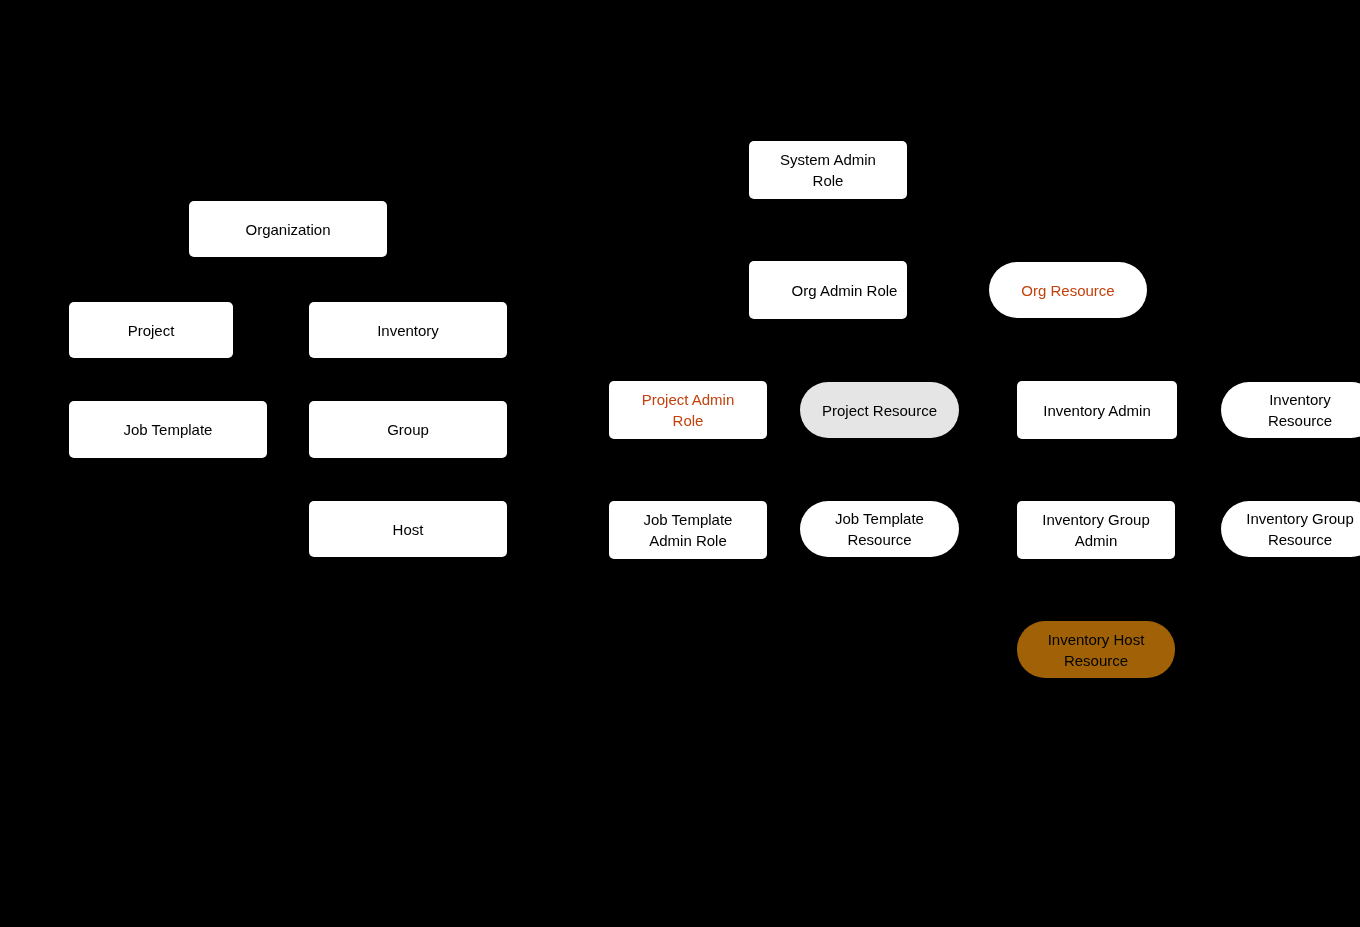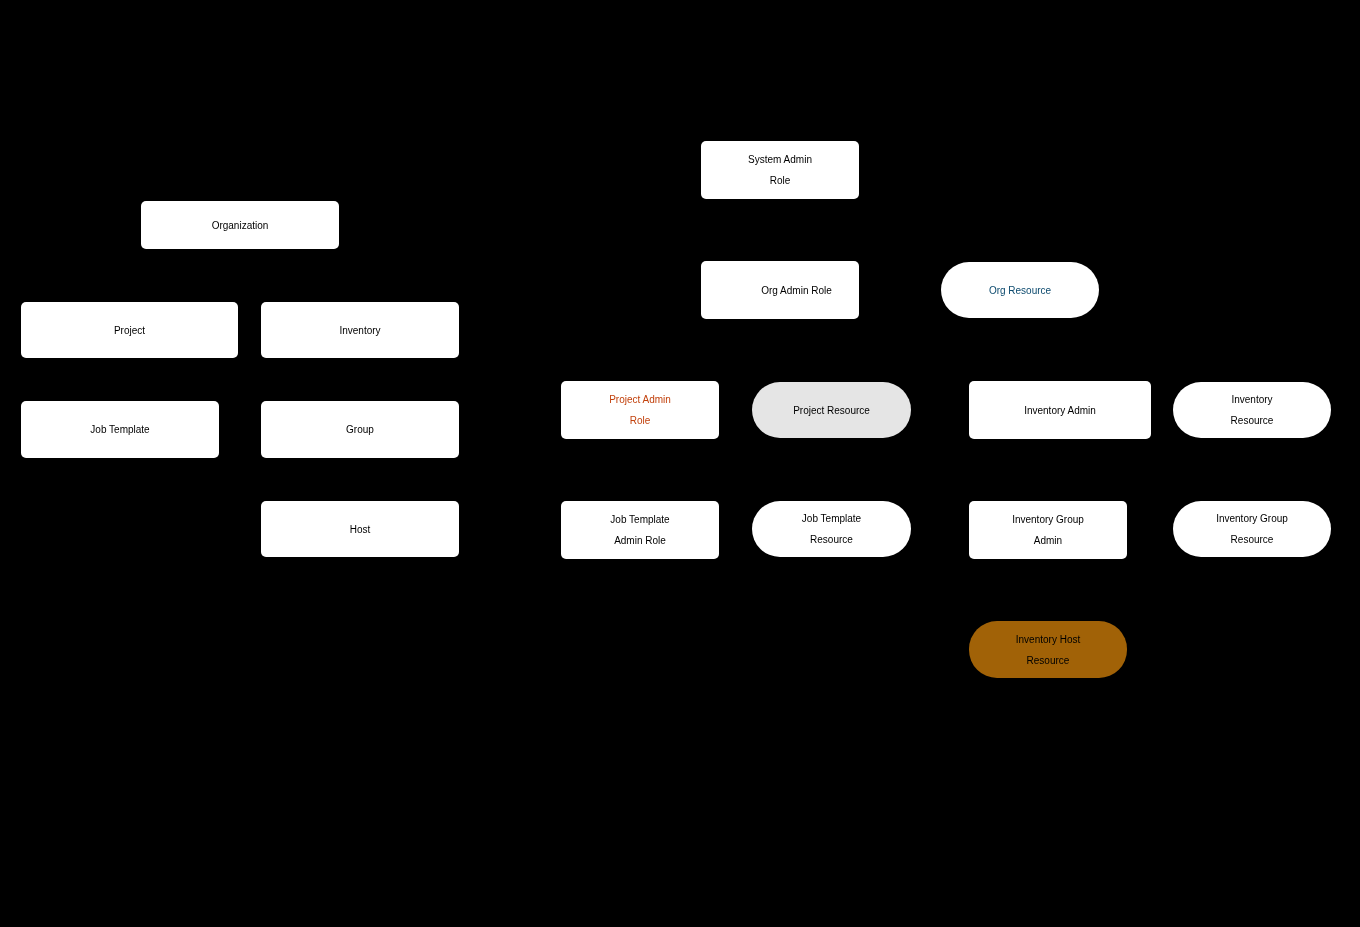--- a/index.html
+++ b/index.html
@@ -17,50 +17,51 @@
   }
   .node {
     position: absolute;
     box-sizing: border-box;
     background: #ffffff;
     color: #000000;
     display: flex;
     align-items: center;
     justify-content: center;
     text-align: center;
-    font-size: 10px;
+    font-size: 15px;
     line-height: 21px;
     white-space: pre-line;
     padding: 2px 6px;
+    margin-left: 48px;
   }
   .node.rect {
     border-radius: 5px;
   }
   .node.stadium {
     border-radius: 28px;
   }
 </style>
 </head>
 <body>
 
 <div class="canvas" id="diagram-canvas" style="background: rgb(0, 0, 0); width: 1360px; height: 927px;">
-    <div class="node rect" style="left: 141px; top: 201px; width: 198px; height: 48px; background: rgb(255, 255, 255); color: rgb(0, 0, 0);">Organization</div>
-    <div class="node rect" style="left: 21px; top: 302px; width: 217px; height: 56px; background: rgb(255, 255, 255); color: rgb(0, 0, 0);">Project</div>
+    <div class="node rect" style="left: 141px; top: 201px; width: 198px; height: 56px; background: rgb(255, 255, 255); color: rgb(0, 0, 0);">Organization</div>
+    <div class="node rect" style="left: 21px; top: 302px; width: 164px; height: 56px; background: rgb(255, 255, 255); color: rgb(0, 0, 0);">Project</div>
     <div class="node rect" style="left: 261px; top: 302px; width: 198px; height: 56px; background: rgb(255, 255, 255); color: rgb(0, 0, 0);">Inventory</div>
     <div class="node rect" style="left: 21px; top: 401px; width: 198px; height: 57px; background: rgb(255, 255, 255); color: rgb(0, 0, 0);">Job Template</div>
     <div class="node rect" style="left: 261px; top: 501px; width: 198px; height: 56px; background: rgb(255, 255, 255); color: rgb(0, 0, 0);">Host</div>
     <div class="node rect" style="left: 261px; top: 401px; width: 198px; height: 57px; background: rgb(255, 255, 255); color: rgb(0, 0, 0);">Group</div>
     <div class="node rect" style="left: 701px; top: 141px; width: 158px; height: 58px; background: rgb(255, 255, 255); color: rgb(0, 0, 0);">System Admin
 Role</div>
     <div class="node rect" style="left: 701px; top: 261px; width: 158px; height: 58px; background: rgb(255, 255, 255); color: rgb(0, 0, 0); padding-left: 39px;">Org Admin Role</div>
-    <div class="node stadium" style="left: 941px; top: 262px; width: 158px; height: 56px; background: rgb(255, 255, 255); color: #0c4a6e; text-align: center;">Org Resource</div>
+    <div class="node stadium" style="left: 941px; top: 262px; width: 158px; height: 56px; background: rgb(255, 255, 255); color: #c2410c; text-align: center;">Org Resource</div>
     <div class="node rect" style="left: 561px; top: 381px; width: 158px; height: 58px; background: rgb(255, 255, 255); color: #c2410c;">Project Admin
 Role</div>
     <div class="node stadium" style="left: 752px; top: 382px; width: 159px; height: 56px; background: #e5e5e5; color: rgb(0, 0, 0);">Project Resource</div>
-    <div class="node rect" style="left: 969px; top: 381px; width: 182px; height: 58px; background: rgb(255, 255, 255); color: rgb(0, 0, 0);">Inventory Admin</div>
+    <div class="node rect" style="left: 969px; top: 381px; width: 160px; height: 58px; background: rgb(255, 255, 255); color: rgb(0, 0, 0);">Inventory Admin</div>
     <div class="node stadium" style="left: 1173px; top: 382px; width: 158px; height: 56px; background: rgb(255, 255, 255); color: rgb(0, 0, 0);">Inventory
 Resource</div>
     <div class="node rect" style="left: 561px; top: 501px; width: 158px; height: 58px; background: rgb(255, 255, 255); color: rgb(0, 0, 0);">Job Template
 Admin Role</div>
     <div class="node stadium" style="left: 752px; top: 501px; width: 159px; height: 56px; background: rgb(255, 255, 255); color: rgb(0, 0, 0);">Job Template
 Resource</div>
     <div class="node rect" style="left: 969px; top: 501px; width: 158px; height: 58px; background: rgb(255, 255, 255); color: rgb(0, 0, 0);">Inventory Group
 Admin</div>
     <div class="node stadium" style="left: 1173px; top: 501px; width: 158px; height: 56px; background: rgb(255, 255, 255); color: rgb(0, 0, 0);">Inventory Group
 Resource</div>

